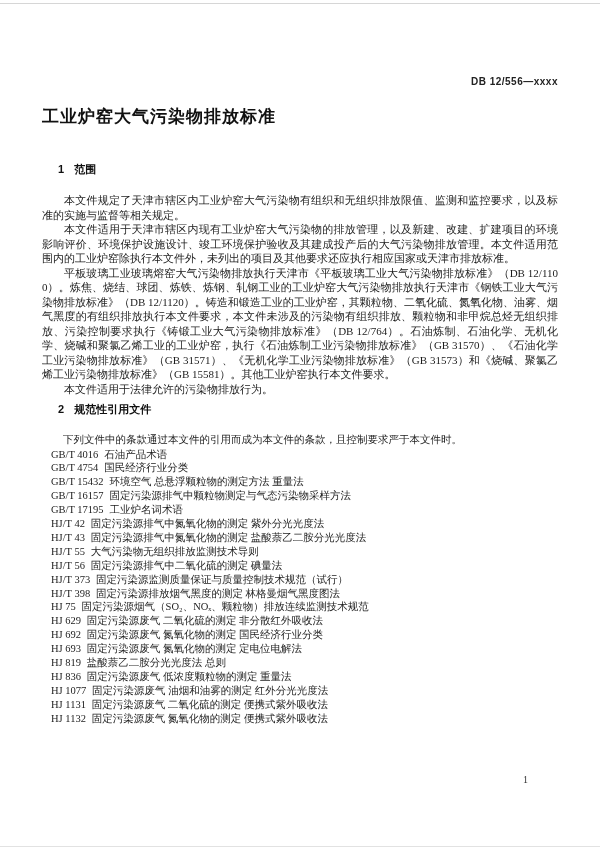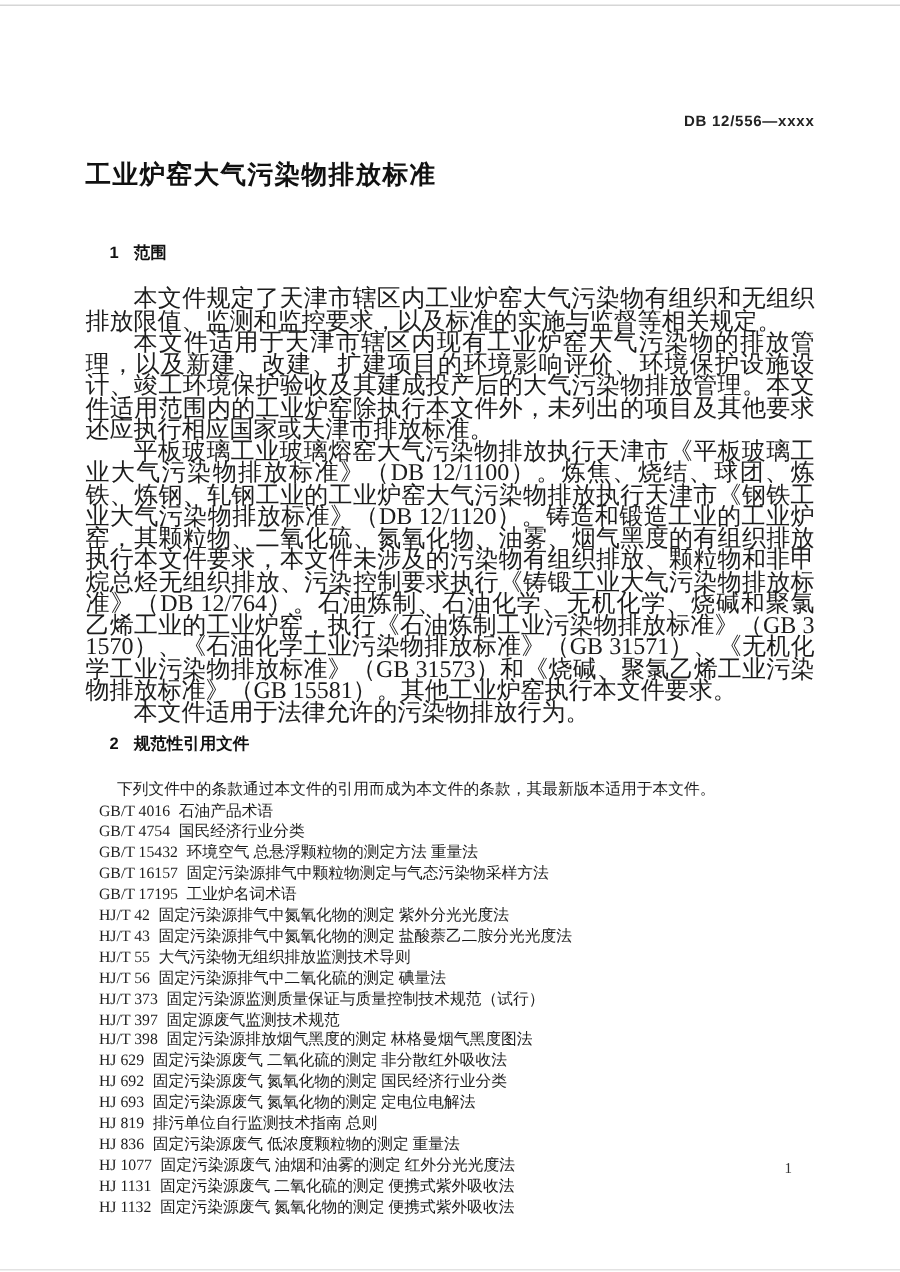--- a/index.html
+++ b/index.html
@@ -1,20 +1,20 @@
 <!DOCTYPE html>
 <html lang="zh"><head>
 <meta charset="utf-8">
 <style>
   html,body{margin:0;padding:0;background:#fff;}
   .page{
     position:relative;
     width:600px;height:848px;
     box-sizing:border-box;
-    padding:0 57px;
+    padding:0 42px;
     background:#ffffff;
     color:#1c1c1c;
     font-family:"Liberation Serif", serif;
     overflow:hidden;
   }
   .edge-line-top{
     position:absolute;top:3px;left:0;width:600px;height:1px;
     background:#d6d6d6;
   }
   .edge-line-bottom{
@@ -47,21 +47,21 @@
     font-weight:700;
     font-size:11px;
     line-height:15px;
     color:#111;
   }
   .sec-heading .sec-num{margin-right:10px;}
   .sec1-heading{margin-top:36px;}
   .sec2-heading{margin-top:6px;}
   .body-text p{
     margin:0;
-    font-size:16px;
+    font-size:11px;
     line-height:14.5px;
     text-align:justify;
     text-indent:2em;
     word-break:break-all;
   }
   .sec1-body{margin-top:7px;}
   .refs-intro{
     margin:7px 0 0 0;
     font-size:10.5px;
     line-height:14.5px;
@@ -102,21 +102,21 @@
     <p>本文件规定了天津市辖区内工业炉窑大气污染物有组织和无组织排放限值、监测和监控要求，以及标准的实施与监督等相关规定。</p>
     <p>本文件适用于天津市辖区内现有工业炉窑大气污染物的排放管理，以及新建、改建、扩建项目的环境影响评价、环境保护设施设计、竣工环境保护验收及其建成投产后的大气污染物排放管理。本文件适用范围内的工业炉窑除执行本文件外，未列出的项目及其他要求还应执行相应国家或天津市排放标准。</p>
     <p>平板玻璃工业玻璃熔窑大气污染物排放执行天津市《平板玻璃工业大气污染物排放标准》（DB 12/1100）。炼焦、烧结、球团、炼铁、炼钢、轧钢工业的工业炉窑大气污染物排放执行天津市《钢铁工业大气污染物排放标准》（DB 12/1120）。铸造和锻造工业的工业炉窑，其颗粒物、二氧化硫、氮氧化物、油雾、烟气黑度的有组织排放执行本文件要求，本文件未涉及的污染物有组织排放、颗粒物和非甲烷总烃无组织排放、污染控制要求执行《铸锻工业大气污染物排放标准》（DB 12/764）。石油炼制、石油化学、无机化学、烧碱和聚氯乙烯工业的工业炉窑，执行《石油炼制工业污染物排放标准》（GB 31570）、《石油化学工业污染物排放标准》（GB 31571）、《无机化学工业污染物排放标准》（GB 31573）和《烧碱、聚氯乙烯工业污染物排放标准》（GB 15581）。其他工业炉窑执行本文件要求。</p>
     <p>本文件适用于法律允许的污染物排放行为。</p>
   </div>
 
   <h2 class="sec-heading sec2-heading">
     <span class="sec-num">2</span><span>规范性引用文件</span>
   </h2>
 
-  <p class="refs-intro">下列文件中的条款通过本文件的引用而成为本文件的条款，其最新版本适用于本文件。</p>
+  <p class="refs-intro">下列文件中的条款通过本文件的引用而成为本文件的条款，且控制要求严于本文件时。</p>
 
   <div class="refs-list">
     <div class="ref-item">
       <span class="ref-code">GB/T 4016</span><span class="ref-title">石油产品术语</span>
     </div>
 
     <div class="ref-item">
       <span class="ref-code">GB/T 4754</span><span class="ref-title">国民经济行业分类</span>
     </div>
 
@@ -146,43 +146,43 @@
 
     <div class="ref-item">
       <span class="ref-code">HJ/T 56</span><span class="ref-title">固定污染源排气中二氧化硫的测定 碘量法</span>
     </div>
 
 
     <div class="ref-item">
       <span class="ref-code">HJ/T 373</span><span class="ref-title">固定污染源监测质量保证与质量控制技术规范（试行）</span>
     </div>
 
-    <div class="ref-item">
-      <span class="ref-code">HJ/T 397</span><span class="ref-title">固定源废气监测技术规范</span>
-    </div>
 
     <div class="ref-item">
       <span class="ref-code">HJ/T 398</span><span class="ref-title">固定污染源排放烟气黑度的测定 林格曼烟气黑度图法</span>
     </div>
 
+    <div class="ref-item">
+      <span class="ref-code">HJ 75</span><span class="ref-title">固定污染源烟气（SO₂、NOₓ、颗粒物）排放连续监测技术规范</span>
+    </div>
 
     <div class="ref-item">
       <span class="ref-code">HJ 629</span><span class="ref-title">固定污染源废气 二氧化硫的测定 非分散红外吸收法</span>
     </div>
 
     <div class="ref-item">
       <span class="ref-code">HJ 692</span><span class="ref-title">固定污染源废气 氮氧化物的测定 国民经济行业分类</span>
     </div>
 
     <div class="ref-item">
       <span class="ref-code">HJ 693</span><span class="ref-title">固定污染源废气 氮氧化物的测定 定电位电解法</span>
     </div>
 
     <div class="ref-item">
-      <span class="ref-code">HJ 819</span><span class="ref-title">排污单位自行监测技术指南 总则</span>
+      <span class="ref-code">HJ 819</span><span class="ref-title">盐酸萘乙二胺分光光度法 总则</span>
     </div>
 
     <div class="ref-item">
       <span class="ref-code">HJ 836</span><span class="ref-title">固定污染源废气 低浓度颗粒物的测定 重量法</span>
     </div>
 
     <div class="ref-item">
       <span class="ref-code">HJ 1077</span><span class="ref-title">固定污染源废气 油烟和油雾的测定 红外分光光度法</span>
     </div>
 

